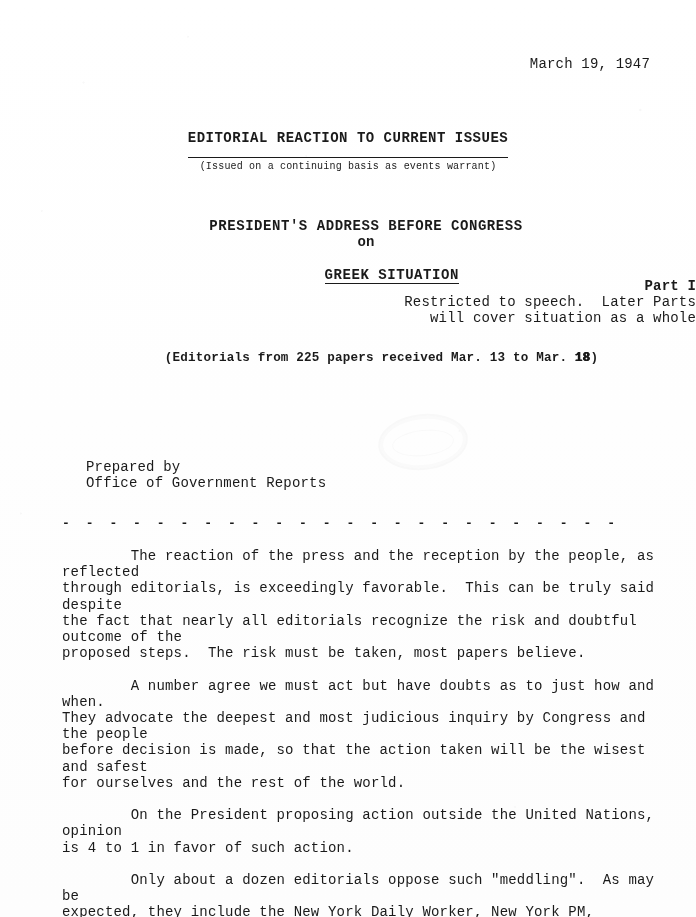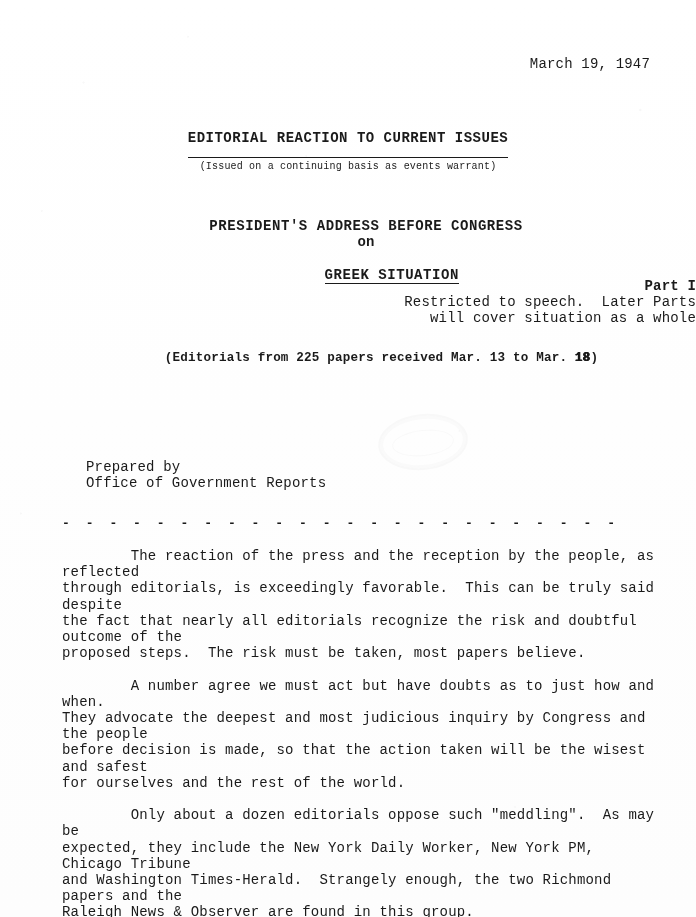--- a/index.html
+++ b/index.html
@@ -229,19 +229,21 @@
 
   <div class="body-copy">
     <p class="tw para">        The reaction of the press and the reception by the people, as reflected
 through editorials, is exceedingly favorable.  This can be truly said despite
 the fact that nearly all editorials recognize the risk and doubtful outcome of the
 proposed steps.  The risk must be taken, most papers believe.</p>
     <p class="tw para">        A number agree we must act but have doubts as to just how and when.
 They advocate the deepest and most judicious inquiry by Congress and the people
 before decision is made, so that the action taken will be the wisest and safest
 for ourselves and the rest of the world.</p>
+    <p class="tw para">        On the President proposing action outside the United Nations, opinion
+is 4 to 1 in favor of such action.</p>
     <p class="tw para">        Only about a dozen editorials oppose such "meddling".  As may be
 expected, they include the New York Daily Worker, New York PM, Chicago Tribune
 and Washington Times-Herald.  Strangely enough, the two Richmond papers and the
 Raleigh News &amp; Observer are found in this group.</p>
   </div>
 
 </div>
 
 </body></html>

